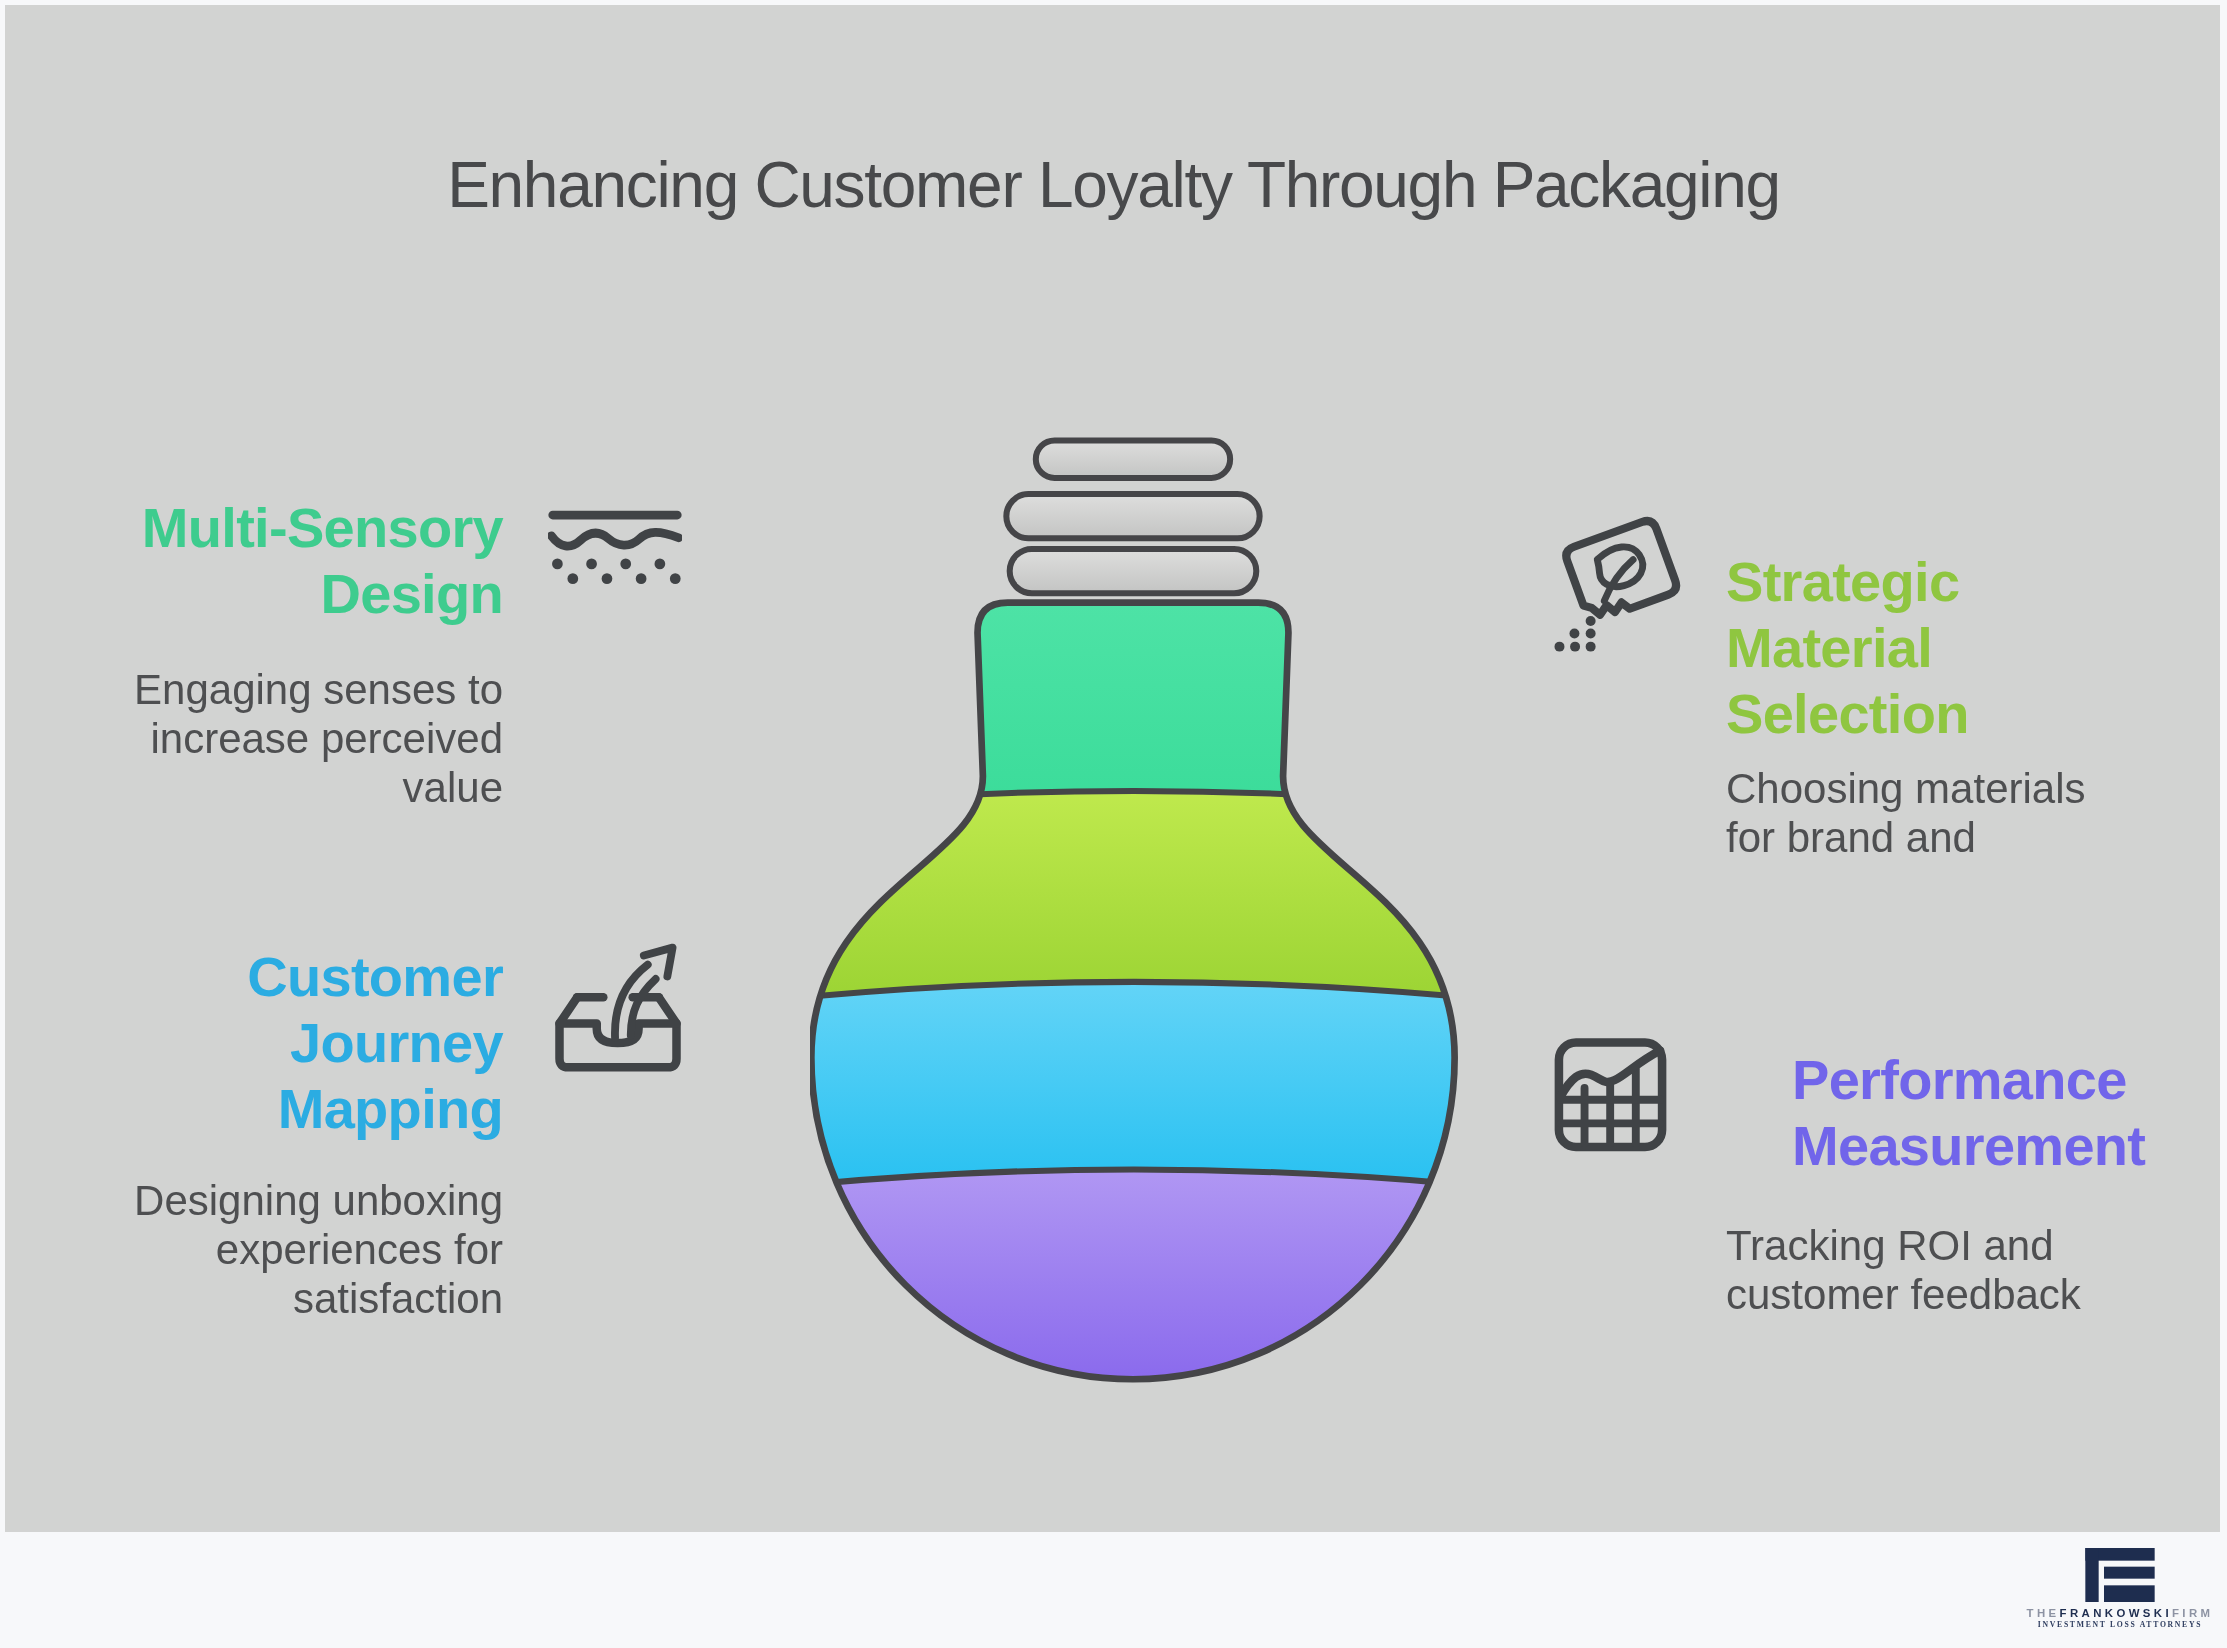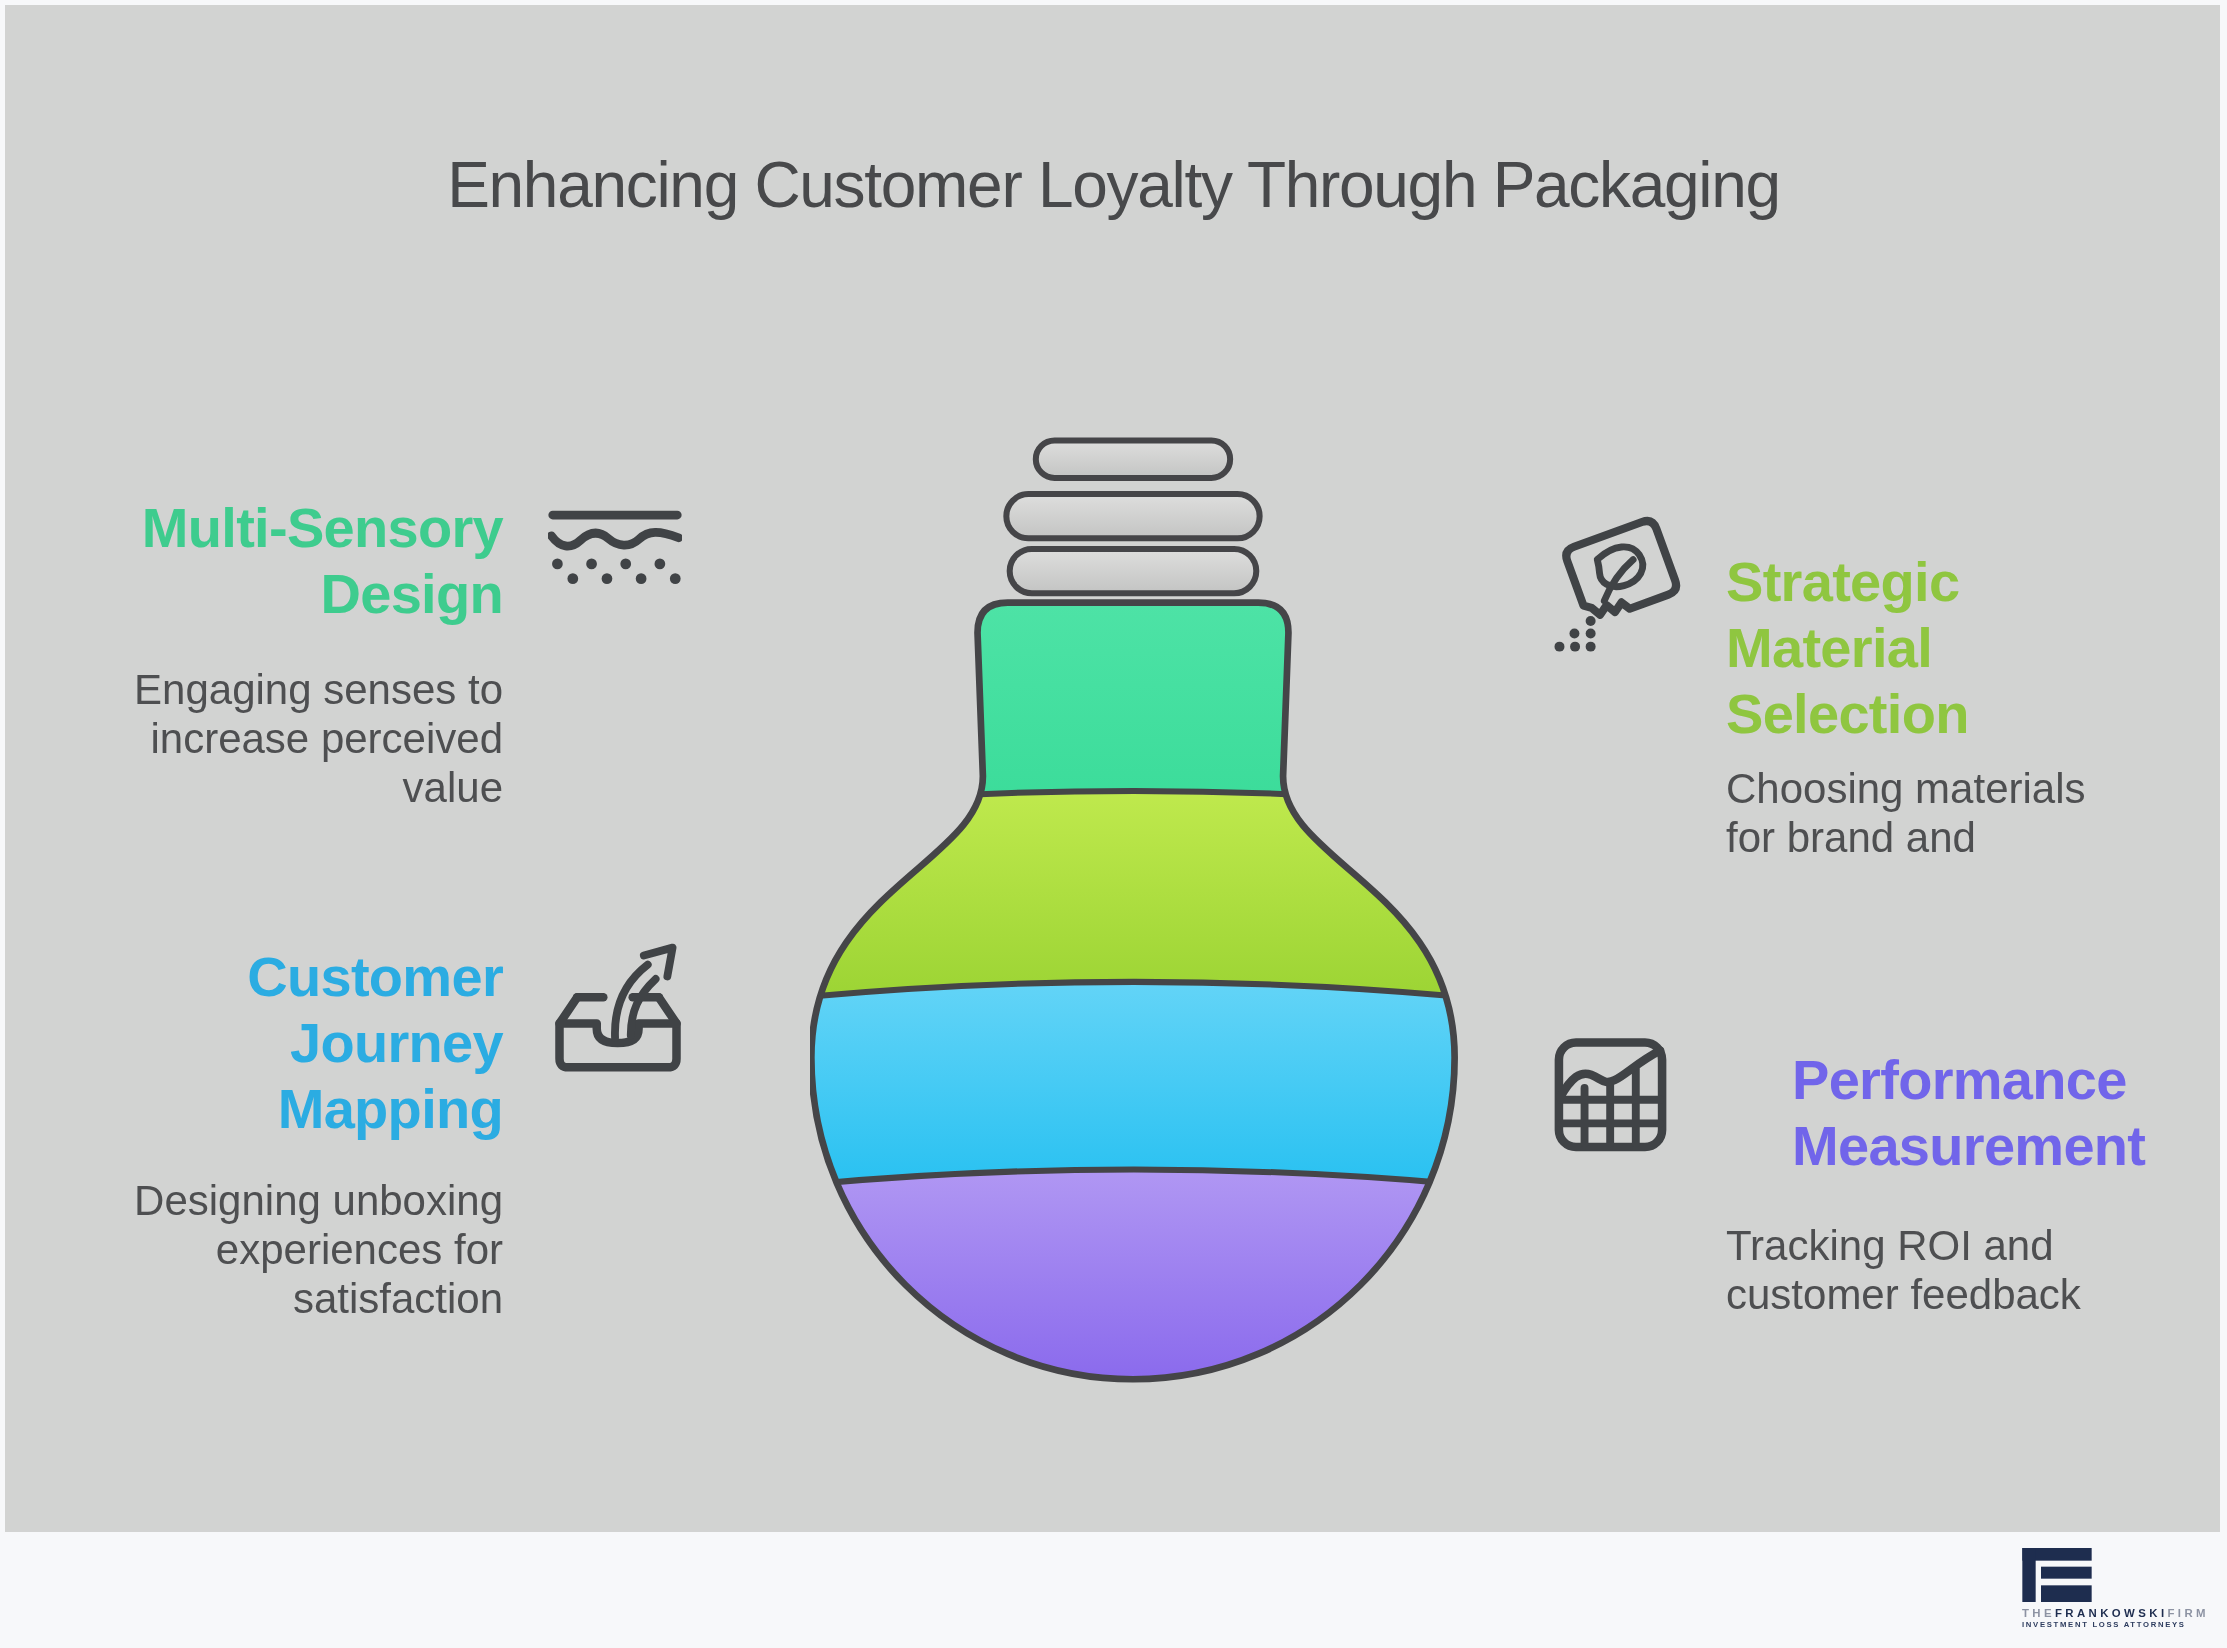--- a/index.html
+++ b/index.html
@@ -24,30 +24,30 @@
   .align-l{text-align:left;}
   .c-green{color:#3ecc8e;}
   .c-blue{color:#2bace2;}
   .c-lime{color:#8fc640;margin-top:24px;}
   .c-purple{color:#7165ea;}
   .icon{position:absolute;}
   .icon svg{display:block;width:100%;height:100%;}
   
   .logo{
     position:absolute;left:2022px;top:1548px;width:196px;
-    display:flex;flex-direction:column;align-items:flex-start;
+    display:flex;flex-direction:column;align-items:center;
   }
   .logo-mark{width:70px;height:54px;}
   .logo-line1{
     margin-top:4.7px;display:flex;white-space:pre;
     font-size:11.4px;font-weight:600;letter-spacing:3.4px;color:#1e2d4f;
   }
   .logo-line1 .muted{color:#8d93a3;}
   .logo-line2{
-    margin-top:1.3px;font-size:7.7px;font-weight:bold;letter-spacing:1.7px;color:#2e3d5f;white-space:pre;
+    margin-top:1.3px;font-size:7.7px;font-weight:bold;letter-spacing:1.7px;color:#2e3d5f;white-space:pre;font-family:Liberation Serif, serif;
   }
   .bulb{position:absolute;left:810px;top:421px;width:650px;height:978px;}
 </style>
 </head>
 <body>
 
 <div class="panel"></div>
 
 <div class="title">Enhancing Customer Loyalty Through Packaging</div>
 

